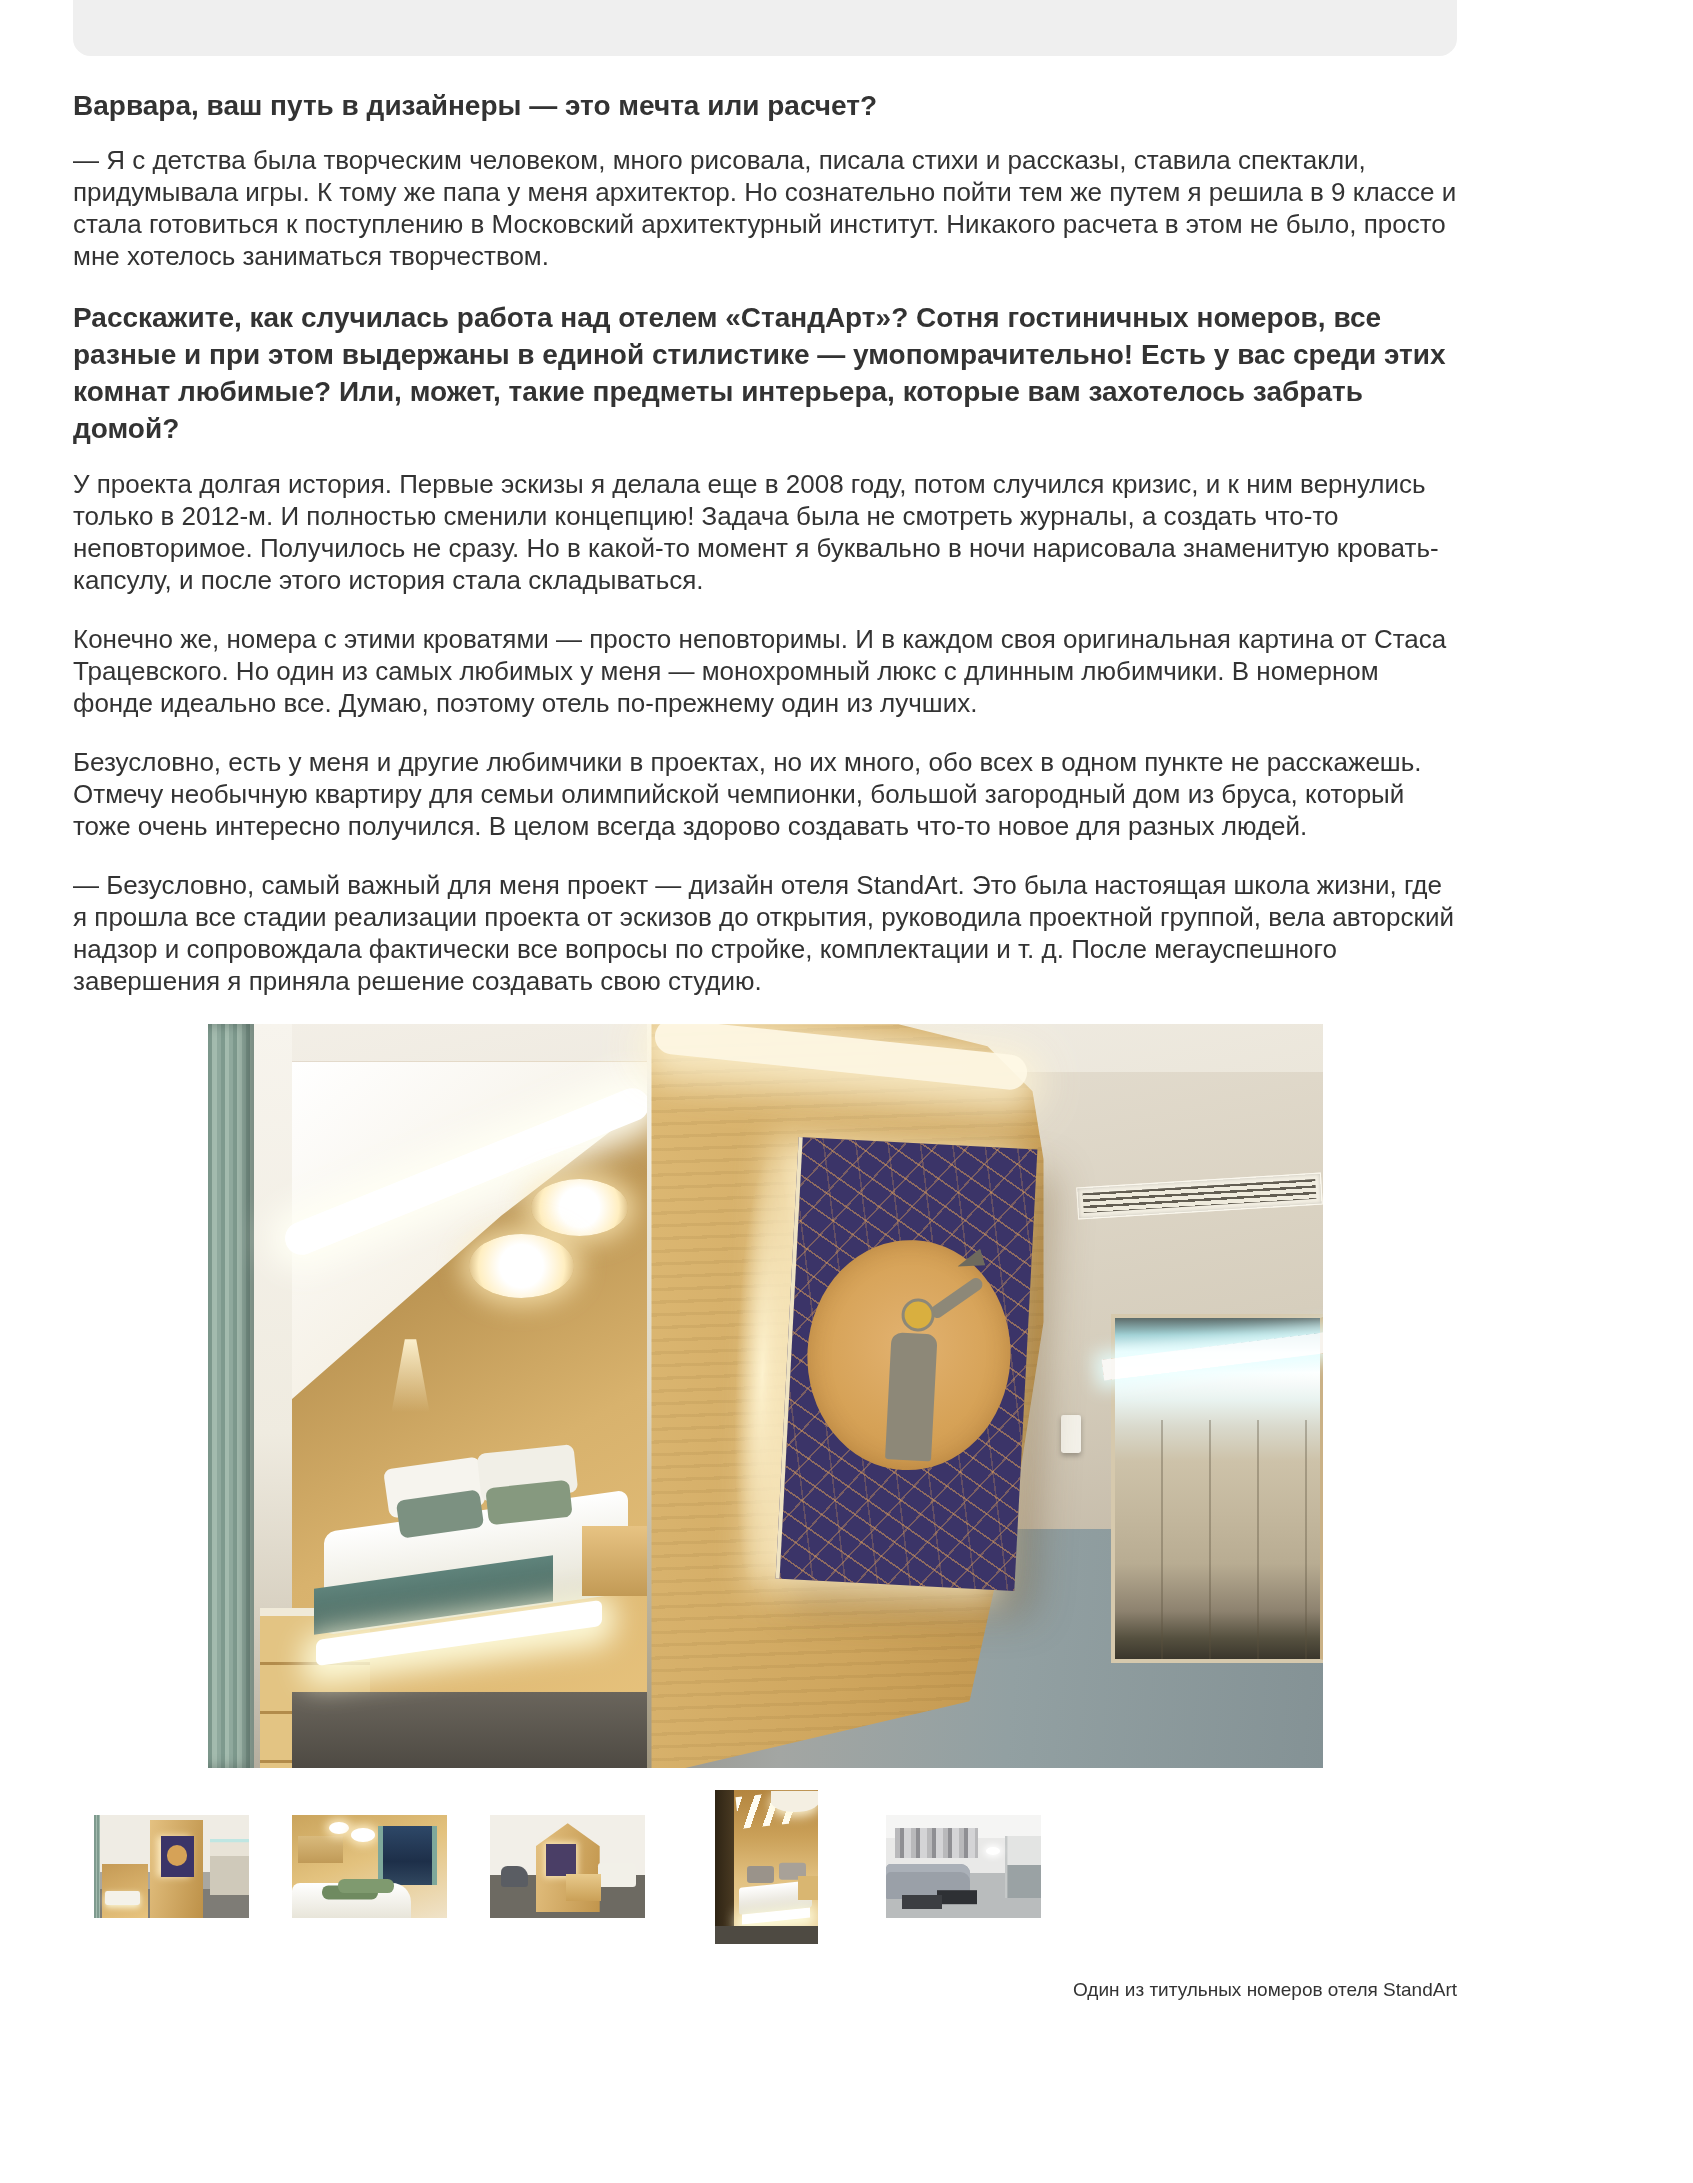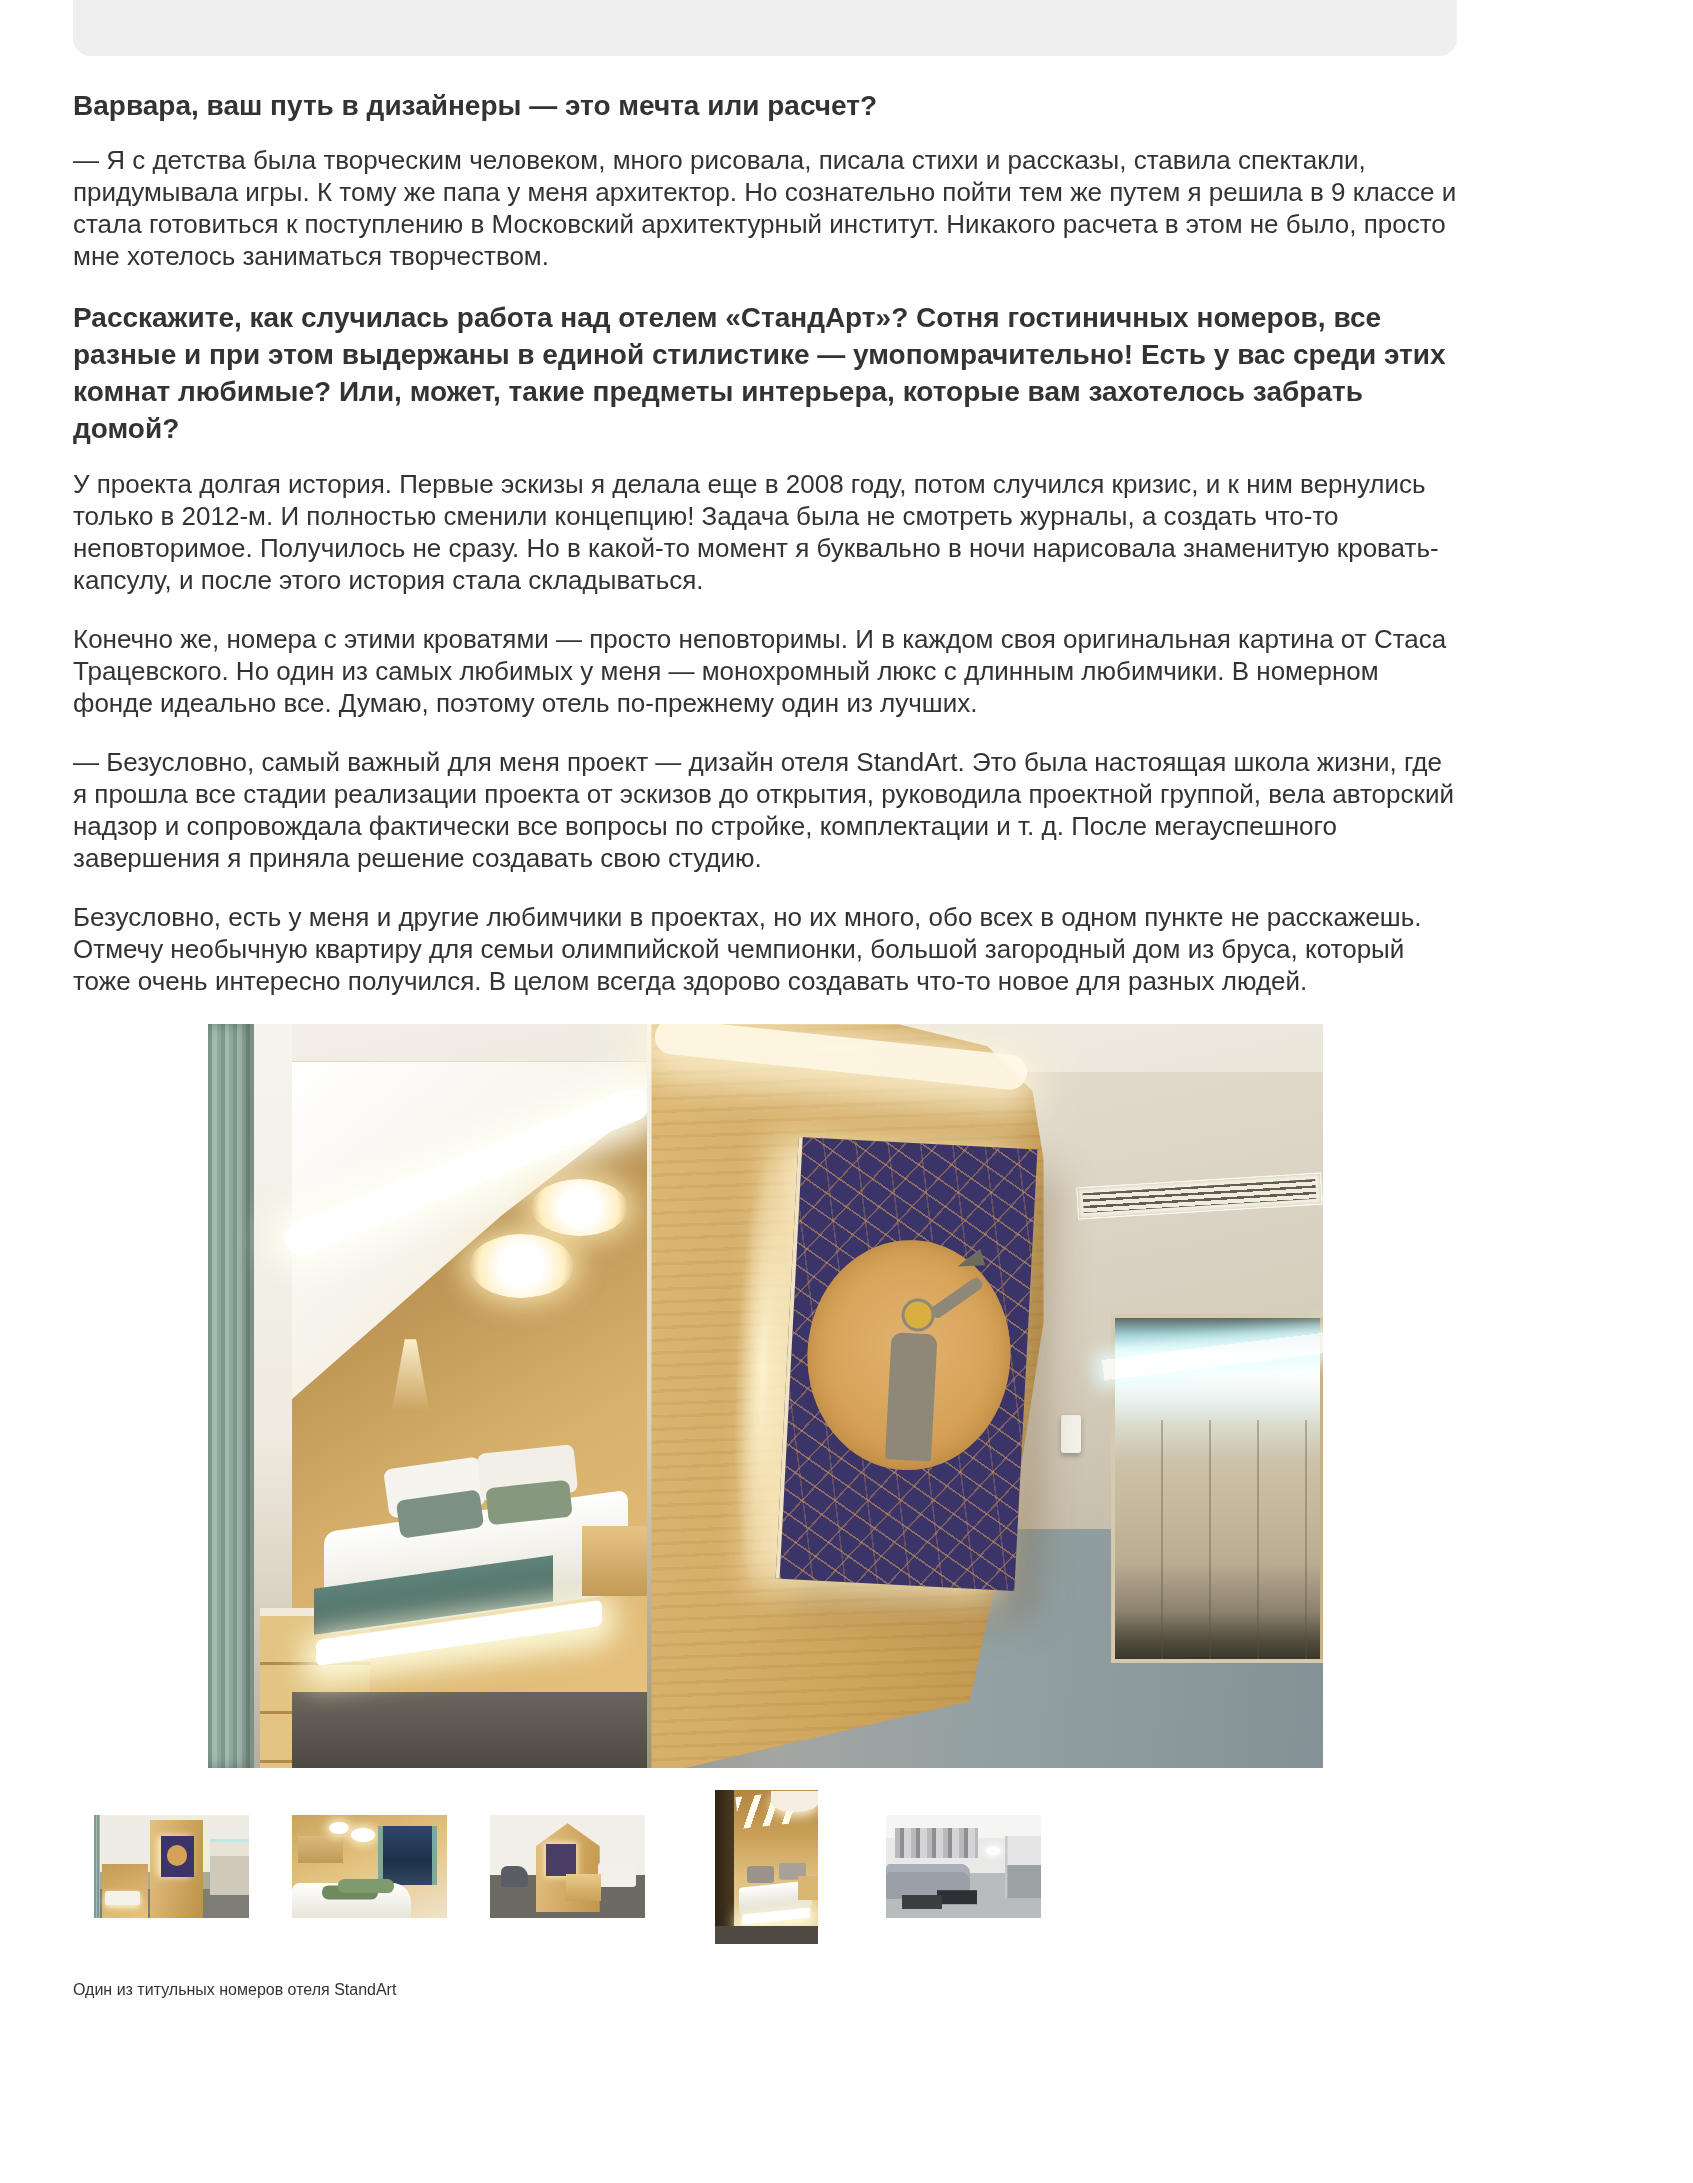--- a/index.html
+++ b/index.html
@@ -159,37 +159,37 @@
   
   .t5{background:linear-gradient(180deg,#f5f5f4 0 22%,#e9e9e8 22% 56%,#b9bcbd 56% 100%);}
   .t5 .band{left:9.5px;top:12.7px;width:83px;height:30px;
       background:repeating-linear-gradient(90deg,#b9b9bb 0 4.8px,#8f8f93 4.8px 9.5px,#d4d4d6 9.5px 16px);}
   .t5 .sofa{left:0px;top:49px;width:84px;height:35px;background:#9aa0a8;border-radius:4.8px 9.5px 1.6px 1.6px;box-shadow:inset 0 8px 0 #aab0b8;}
   .t5 .tab{left:16px;top:80px;width:40px;height:14.3px;background:#3c3e42;box-shadow:35px -4.8px 0 #2e3034;}
   .t5 .lamp{left:100px;top:32px;width:14.3px;height:8px;border-radius:50%;background:#ffffff;box-shadow:0 0 6.4px 2.4px rgba(255,255,255,.9);}
   .t5 .hall{left:119px;top:20.7px;width:37px;height:62px;background:linear-gradient(180deg,#e3e4e3 0 46%,#9aa2a4 46% 100%);box-shadow:inset 2.4px 0 0 #c6c9c9;}
 
   
-  .caption{margin-top:35px;text-align:left;font-size:16px;line-height:22px;color:#333333;}
+  .caption{margin-top:35px;text-align:right;font-size:19px;line-height:22px;color:#333333;}
 </style>
 </head>
 <body>
 
 <div class="page">
 
   <div class="top-strip"></div>
 
   <main class="article">
     <h2>Варвара, ваш путь в дизайнеры — это мечта или расчет?</h2>
     <p>— Я с детства была творческим человеком, много рисовала, писала стихи и рассказы, ставила спектакли, придумывала игры. К тому же папа у меня архитектор. Но сознательно пойти тем же путем я решила в 9 классе и стала готовиться к поступлению в Московский архитектурный институт. Никакого расчета в этом не было, просто мне хотелось заниматься творчеством.</p>
     <h2>Расскажите, как случилась работа над отелем «СтандАрт»? Сотня гостиничных номеров, все разные и при этом выдержаны в единой стилистике — умопомрачительно! Есть у вас среди этих комнат любимые? Или, может, такие предметы интерьера, которые вам захотелось забрать домой?</h2>
     <p>У проекта долгая история. Первые эскизы я делала еще в 2008 году, потом случился кризис, и к ним вернулись только в 2012-м. И полностью сменили концепцию! Задача была не смотреть журналы, а создать что-то неповторимое. Получилось не сразу. Но в какой-то момент я буквально в ночи нарисовала знаменитую кровать-капсулу, и после этого история стала складываться.</p>
     <p>Конечно же, номера с этими кроватями — просто неповторимы. И в каждом своя оригинальная картина от Стаса Трацевского. Но один из самых любимых у меня — монохромный люкс с длинным любимчики. В номерном фонде идеально все. Думаю, поэтому отель по-прежнему один из лучших.</p>
+    <p>Безусловно, есть у меня и другие любимчики в проектах, но их много, обо всех в одном пункте не расскажешь. Отмечу необычную квартиру для семьи олимпийской чемпионки, большой загородный дом из бруса, который тоже очень интересно получился. В целом всегда здорово создавать что-то новое для разных людей.</p>
     <p>— Безусловно, самый важный для меня проект — дизайн отеля StandArt. Это была настоящая школа жизни, где я прошла все стадии реализации проекта от эскизов до открытия, руководила проектной группой, вела авторский надзор и сопровождала фактически все вопросы по стройке, комплектации и т. д. После мегауспешного завершения я приняла решение создавать свою студию.</p>
-    <p>Безусловно, есть у меня и другие любимчики в проектах, но их много, обо всех в одном пункте не расскажешь. Отмечу необычную квартиру для семьи олимпийской чемпионки, большой загородный дом из бруса, который тоже очень интересно получился. В целом всегда здорово создавать что-то новое для разных людей.</p>
   </main>
 
   <figure class="gallery" style="margin-block:0;margin-inline:0;margin-left:73px;margin-top:12px;">
 
     <div class="main-photo">
       <div class="mp-ceiling"></div>
       <div class="mp-rwall"></div>
       <div class="mp-floor"></div>
       <div class="mp-curtain"></div>
       <div class="mp-winframe"></div>

